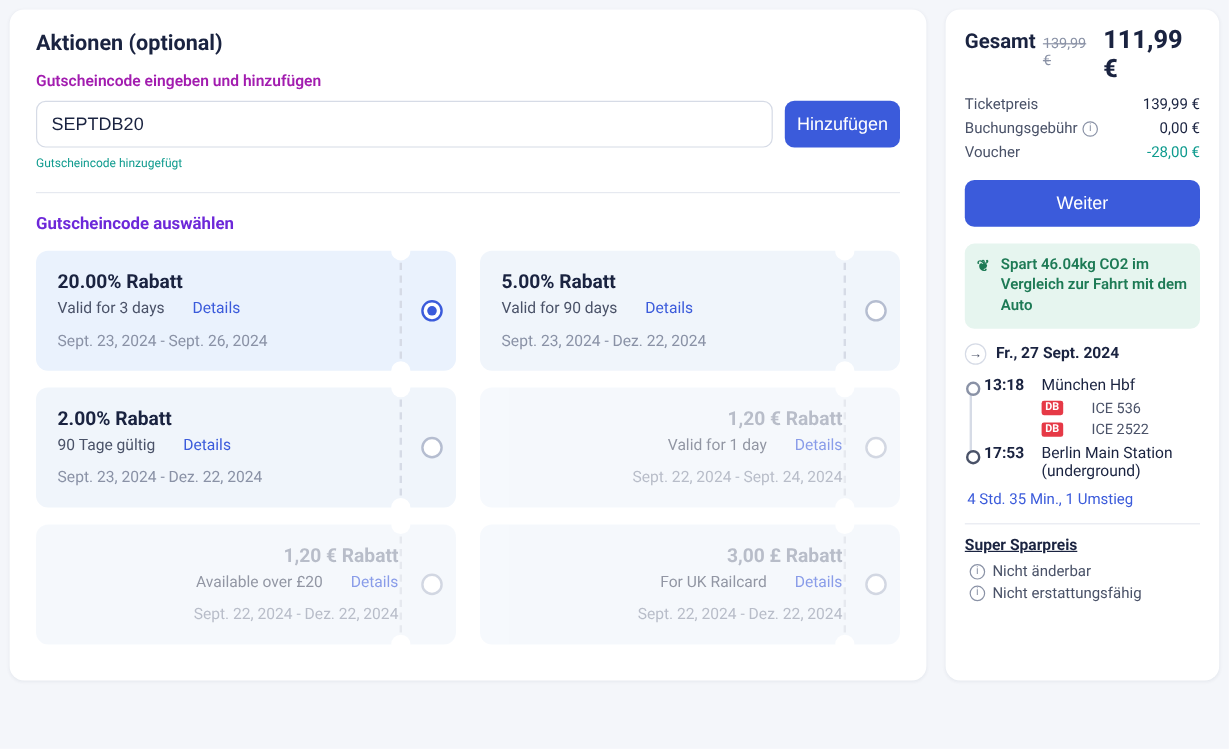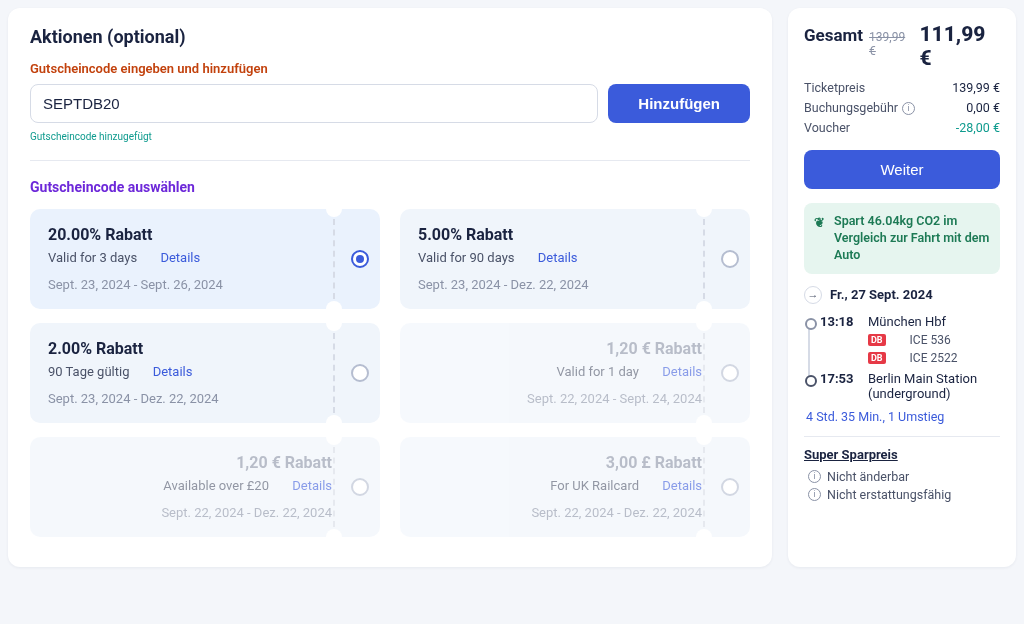--- a/index.html
+++ b/index.html
@@ -13,29 +13,29 @@
   .page { display: flex; gap: 16px; max-width: 1010px; margin: 0 auto; }
   .main-card {
     background: #fff; border-radius: 12px; flex: 1; padding: 18px 22px 30px;
     box-shadow: 0 1px 3px rgba(20,30,60,.06);
   }
   .side-card {
     background: #fff; border-radius: 12px; width: 228px; padding: 14px 16px 18px;
     box-shadow: 0 1px 3px rgba(20,30,60,.06);
   }
   h2.heading { font-size: 18px; font-weight: 700; color: #1a2340; margin-bottom: 14px; }
-  .label { font-size: 13px; font-weight: 600; color: #c2410c; margin-bottom: 8px; }
+  .label { font-size: 13px; font-weight: 600; color: #a21caf; margin-bottom: 8px; }
   .input-row { display: flex; gap: 10px; align-items: stretch; }
   .text-input {
     flex: 1; border: 1px solid #d6dbe6; border-radius: 8px; padding: 10px 12px;
     font-size: 15px; color: #1a2340; outline: none;
   }
   .btn-primary {
     background: #3b5bdb; color: #fff; border: none; border-radius: 8px;
-    padding: 10px 30px; font-size: 15px; font-weight: 700; cursor: pointer;
+    padding: 10px 10px; font-size: 15px; font-weight: 400; cursor: pointer;
   }
   .btn-primary.full { width: 100%; padding: 11px; font-weight: 400; }
   .success-msg { color: #0f9b8e; font-size: 10px; margin-top: 8px; }
   .divider { border: none; border-top: 1px solid #e6e9f0; margin: 18px 0; }
   .section-title { font-size: 14px; font-weight: 700; color: #6d28d9; margin-bottom: 14px; }
   .voucher-grid { display: grid; grid-template-columns: 1fr 1fr; gap: 14px 20px; }
   .voucher {
     position: relative; background: #f0f5fb; border-radius: 10px;
     padding: 16px 48px 16px 18px; min-height: 100px;
     display: flex; flex-direction: column; gap: 6px;

